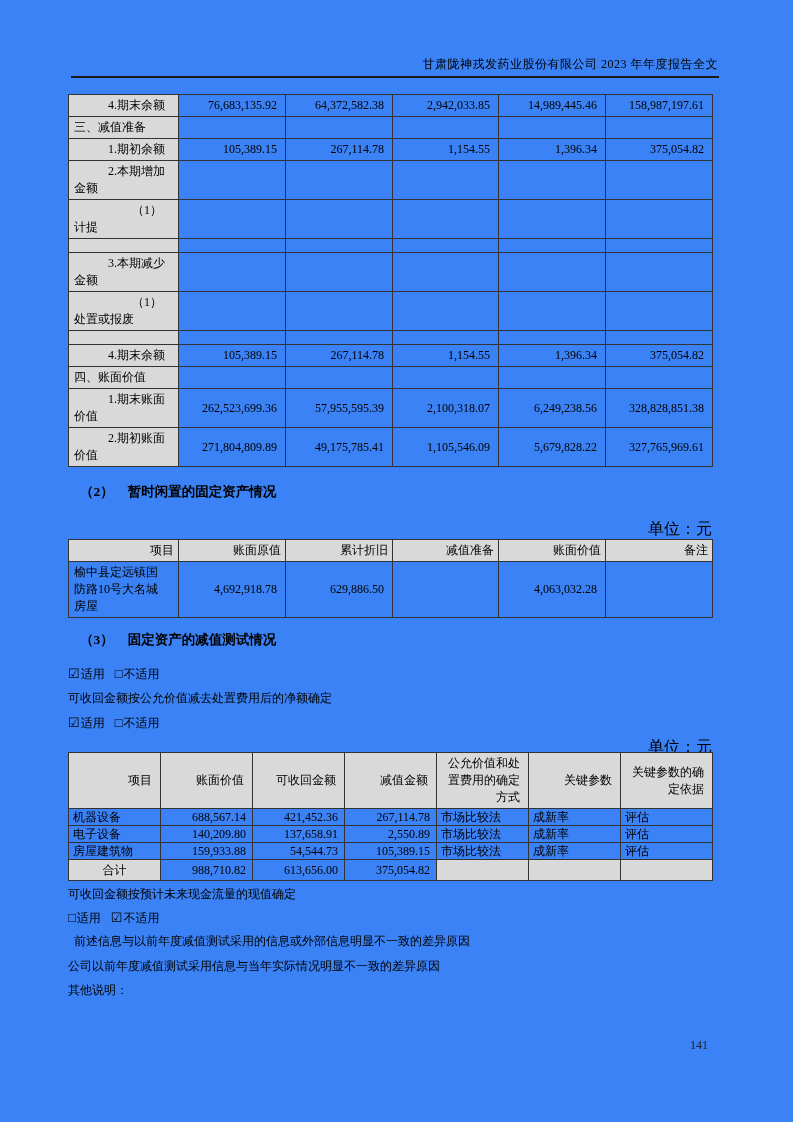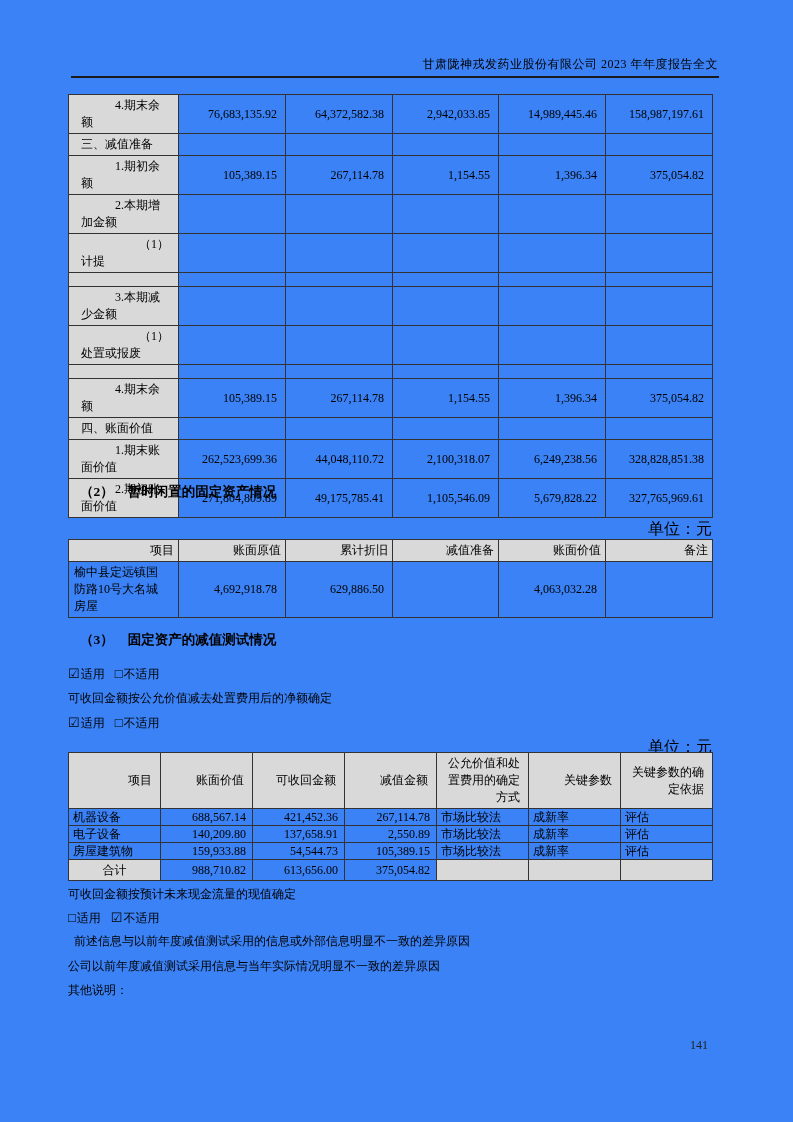--- a/index.html
+++ b/index.html
@@ -6,21 +6,21 @@
   html,body { margin:0; padding:0; background:#ffffff; }
   body { width:793px; height:1122px; font-family:"Liberation Serif","DejaVu Serif",serif; color:#000; }
   .page { position:relative; width:793px; height:1122px; overflow:hidden; background:#3b82f6; }
 
   .hdr-title { position:absolute; top:56px; right:75px; font-size:12px; letter-spacing:0.5px; }
   .hdr-rule { position:absolute; top:76px; left:71px; width:648px; height:2px; background:#1a1a1a; }
 
   table { border-collapse:collapse; table-layout:fixed; width:644px; font-size:12px; }
   td,th { border:1px solid #333; overflow:hidden; vertical-align:middle; }
   th { background:#d9d9d9; font-weight:normal; text-align:right; padding:2px 4px; line-height:17px; }
-  .lbl { background:#d9d9d9; padding:2px 12px; line-height:17px; }
+  .lbl { background:#d9d9d9; padding:2px 5px; line-height:17px; }
   .num { text-align:right; padding:2px 8px 2px 2px; line-height:17px; }
   .txt { text-align:left; padding:2px 2px 2px 4px; line-height:17px; }
   .ctr { text-align:center; }
   .gray { background:#d9d9d9; }
   .ind1 { text-indent:34px; }
   .ind2 { text-indent:58px; }
   tr.sp td { height:14px; padding:0; }
 
   .t1-wrap { position:absolute; top:94px; left:68px; }
   .t2-wrap { position:absolute; top:539px; left:68px; }
@@ -159,21 +159,21 @@
         <td class="lbl">四、账面价值</td>
         <td class="num"></td>
         <td class="num"></td>
         <td class="num"></td>
         <td class="num"></td>
         <td class="num"></td>
       </tr>
       <tr>
         <td class="lbl ind1">1.期末账面价值</td>
         <td class="num">262,523,699.36</td>
-        <td class="num">44,048,110.72</td>
+        <td class="num">57,955,595.39</td>
         <td class="num">2,100,318.07</td>
         <td class="num">6,249,238.56</td>
         <td class="num">328,828,851.38</td>
       </tr>
       <tr>
         <td class="lbl ind1">2.期初账面价值</td>
         <td class="num">271,804,809.89</td>
         <td class="num">49,175,785.41</td>
         <td class="num">1,105,546.09</td>
         <td class="num">5,679,828.22</td>

